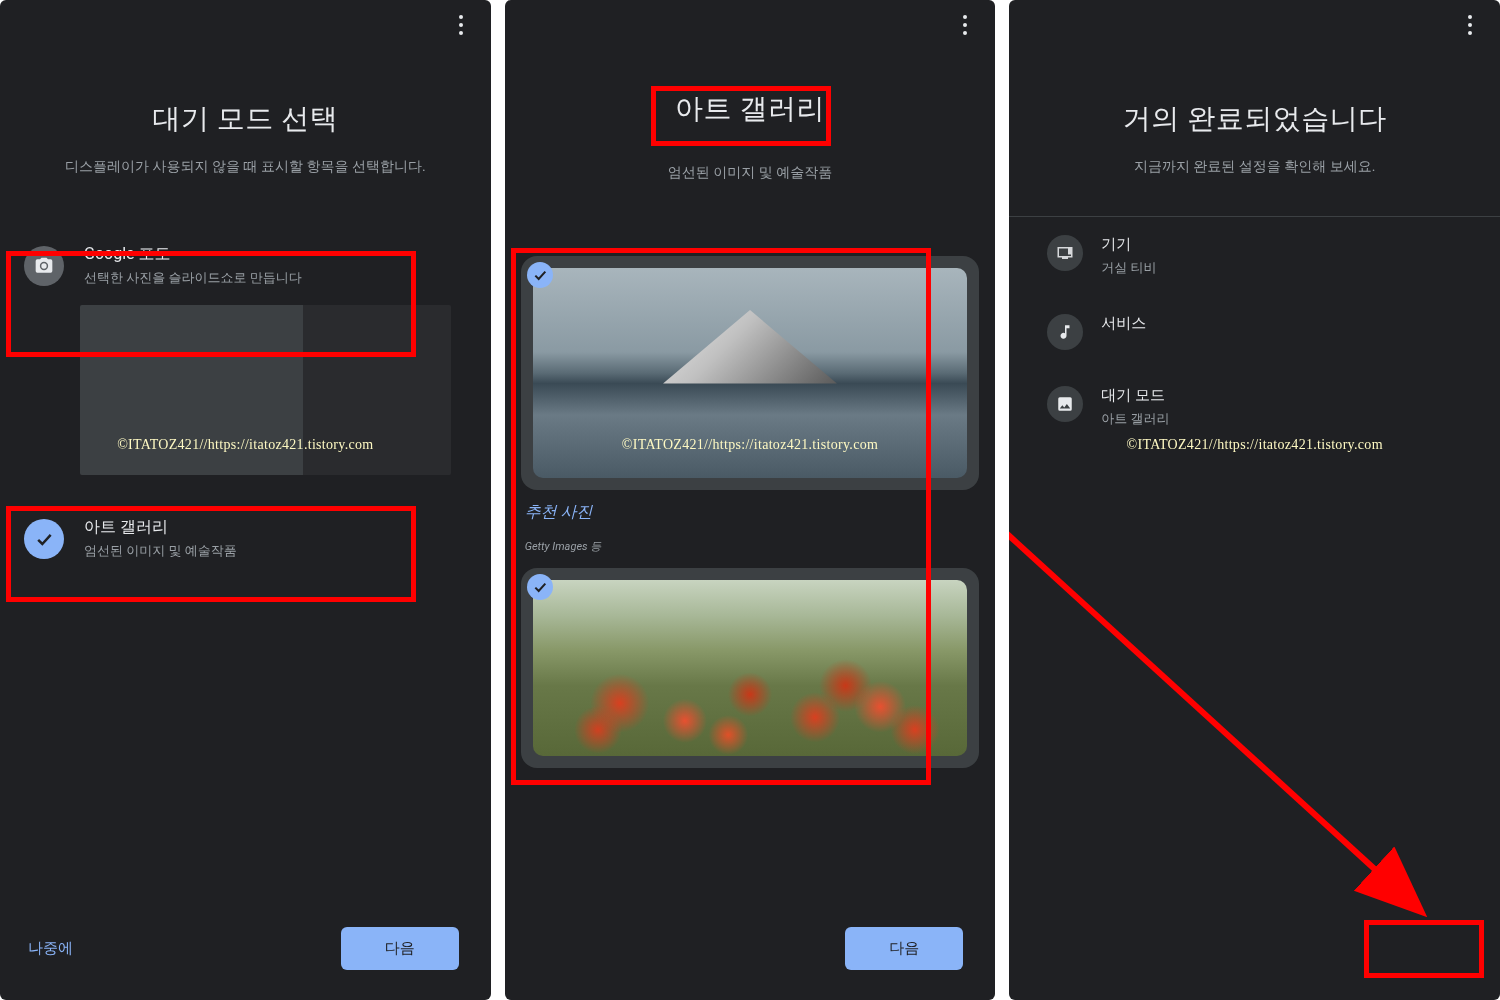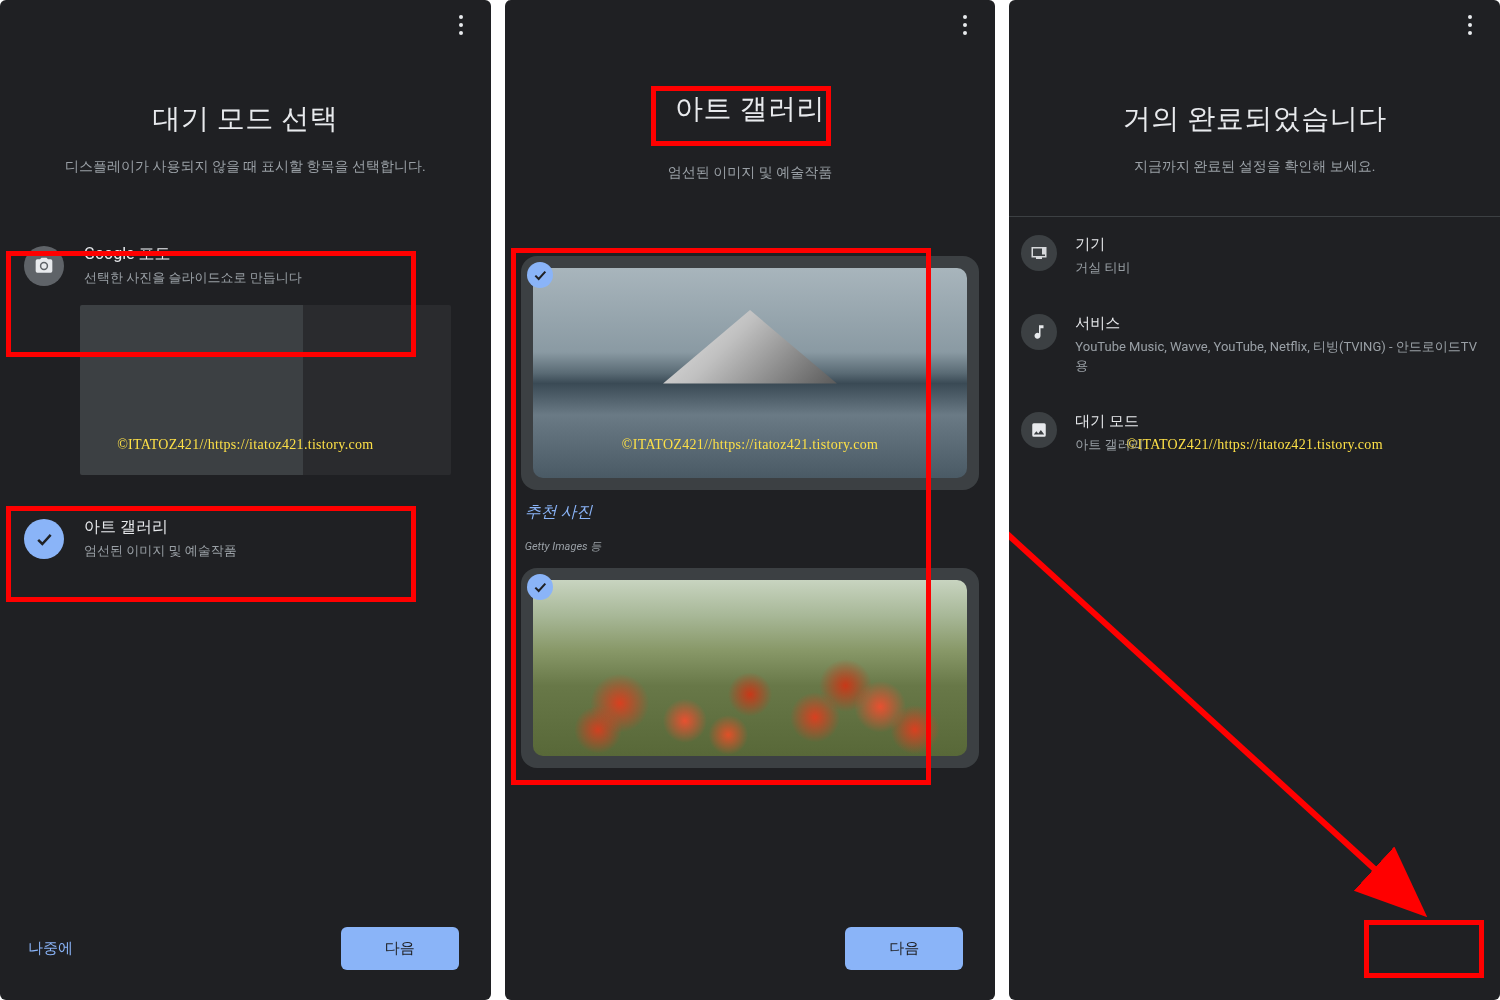--- a/index.html
+++ b/index.html
@@ -92,21 +92,21 @@
     background: linear-gradient(90deg, #3c4043 0%, #3c4043 60%, #2a2b2e 60%, #2a2b2e 100%);
     border-radius: 2px;
     position: relative;
   }
   .watermark {
     position: absolute;
     left: 50%;
     top: 50%;
     transform: translate(-50%, -50%);
     font-size: 14px;
-    color: #fde047;
+    color: #fef9c3;
     font-family: Georgia, serif;
     white-space: nowrap;
     letter-spacing: 0.3px;
     z-index: 50;
     pointer-events: none;
   }
   .bottom-bar {
     position: absolute;
     bottom: 0;
     left: 0;
@@ -204,21 +204,21 @@
       radial-gradient(circle at 65% 78%, #d84020 0%, transparent 8%),
       radial-gradient(circle at 80% 72%, #e85030 0%, transparent 7%),
       radial-gradient(circle at 15% 85%, #d04020 0%, transparent 6%),
       radial-gradient(circle at 45% 88%, #e05028 0%, transparent 7%),
       radial-gradient(circle at 72% 60%, #c83818 0%, transparent 8%),
       radial-gradient(circle at 88% 85%, #d84020 0%, transparent 6%);
   }
 
   
   .summary-list {
-    padding: 0 12px;
+    padding: 0 38px;
     border-top: 1px solid #3c4043;
     margin-top: 10px;
   }
   .summary-item {
     display: flex;
     gap: 18px;
     padding: 18px 0;
     align-items: flex-start;
   }
   .summary-icon {
@@ -380,21 +380,20 @@
       </div>
     </div>
     <div class="summary-item">
       <div class="summary-icon">
         <svg width="18" height="18" viewBox="0 0 24 24" fill="#e8eaed">
             <path d="M12 3v10.55A4 4 0 1014 17V7h4V3h-6z"></path>
           </svg>
       </div>
       <div class="summary-text">
         <div class="sum-title">서비스</div>
-        <div class="sum-desc">YouTube Music, Wavve, YouTube, Netflix, 티빙(TVING) - 안드로이드TV용</div>
       </div>
     </div>
     <div class="summary-item">
       <div class="summary-icon">
         <svg width="18" height="18" viewBox="0 0 24 24" fill="#e8eaed">
             <path d="M21 19V5a2 2 0 00-2-2H5a2 2 0 00-2 2v14a2 2 0 002 2h14a2 2 0 002-2zM8.5 13.5l2.5 3 3.5-4.5 4.5 6H5l3.5-4.5z"></path>
           </svg>
       </div>
       <div class="summary-text">
         <div class="sum-title">대기 모드</div>

